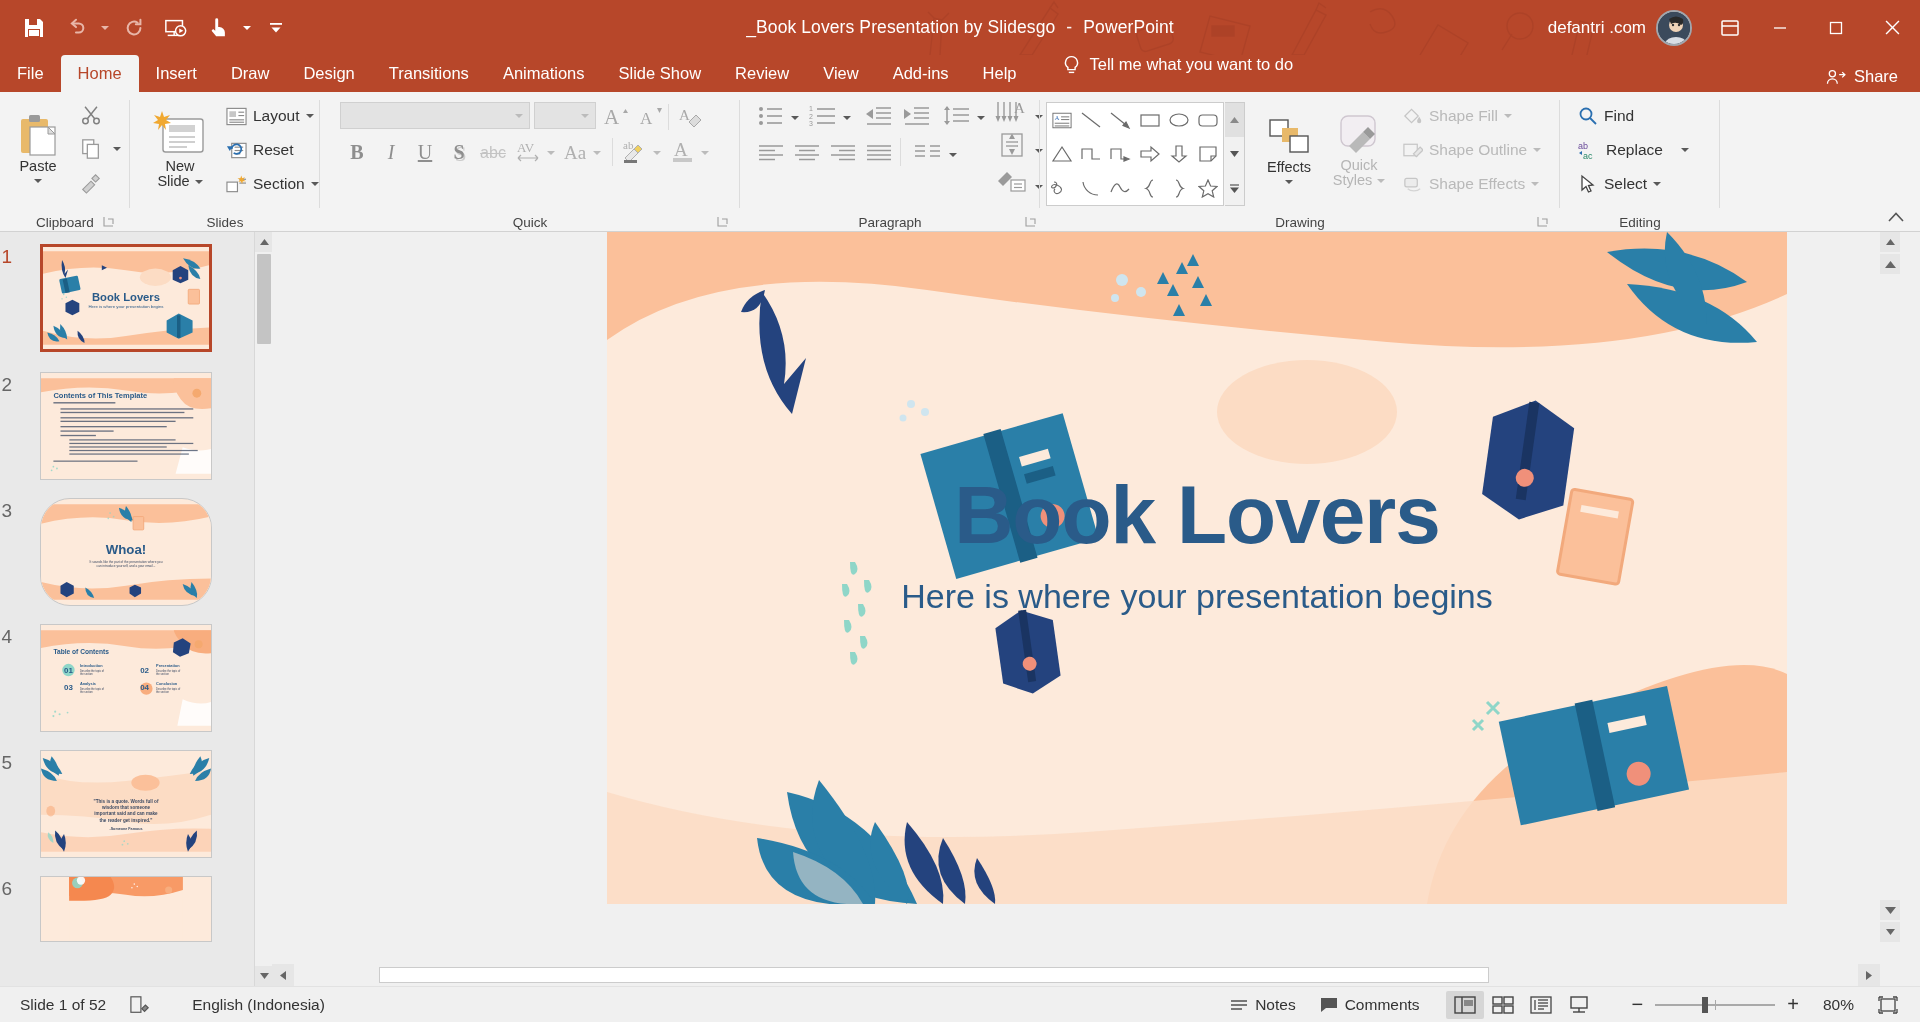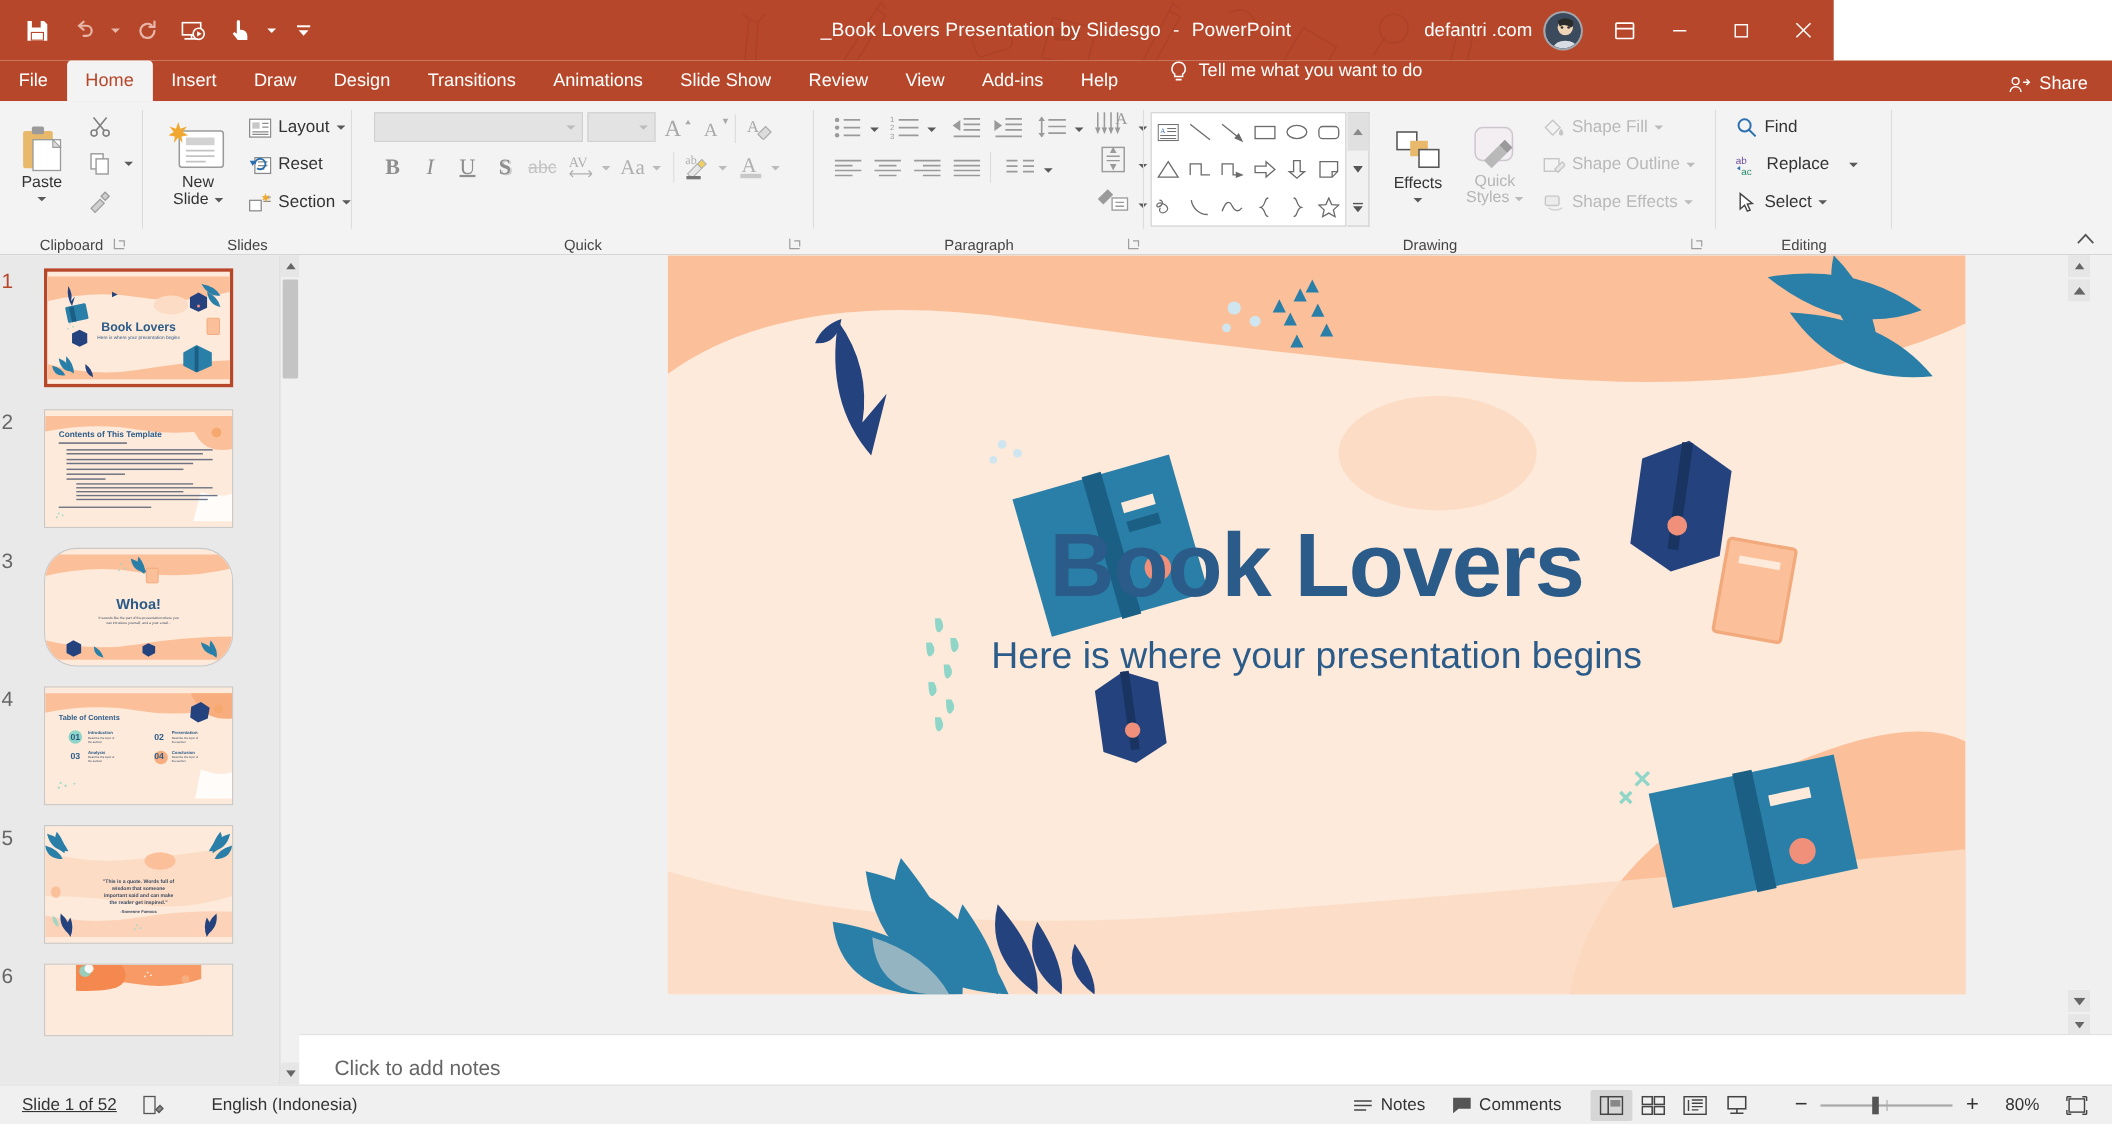--- a/index.html
+++ b/index.html
@@ -6,21 +6,21 @@
   html, body {
     width: 1920px; height: 1022px;
     font-family: "Liberation Sans", sans-serif;
     overflow: hidden; background: #fff;
     -webkit-font-smoothing: antialiased;
   }
   .app { position: relative; width: 1920px; height: 1022px; }
 
   
   .titlebar {
-    position: absolute; top: 0; left: 0; width: 1667px; height: 55px;
+    position: absolute; top: 0; left: 0; width: 1920px; height: 55px;
     background: #b7472a; overflow: hidden;
   }
   .tb-deco { position: absolute; top: 0; right: 300px; width: 720px; height: 55px;
     opacity: .28; pointer-events: none; }
   .qat { position: absolute; top: 0; left: 14px; height: 55px; display: flex;
     align-items: center; gap: 2px; }
   .qat-btn { width: 40px; height: 40px; display: flex; align-items: center;
     justify-content: center; border-radius: 2px; }
   .qat-caret { width: 14px; height: 40px; display: flex; align-items: center;
     justify-content: center; }
@@ -1249,26 +1249,23 @@
         </div>
       <div class="hsb-arrow">
           <svg width="6" height="9" viewBox="0 0 6 9">
             <polygon points="6,4.5 0,0 0,9" fill="#666"></polygon>
           </svg>
         </div>
     </div>
     <div class="scrollcorner"></div>
   </div>
 
-  <div class="notespane">
-    <span>Click to add notes</span>
-  </div>
 
   <div class="statusbar">
-    <div class="sb-item" style="margin-left:8px;text-decoration:underline;">
+    <div class="sb-item" style="margin-left:8px;">
       <span>Slide 1 of 52</span>
     </div>
     <div class="sb-item">
       <svg width="20" height="20" viewBox="0 0 22 20" fill="none" stroke="#555" stroke-width="1.3">
           <rect x="1" y="1" width="11" height="17"></rect>
           <path d="M13 14l4-4 3 3-4 4z" fill="#888" stroke="#555"></path>
         </svg>
     </div>
     <div class="sb-item" style="margin-left:18px;">
       <span>English (Indonesia)</span>

